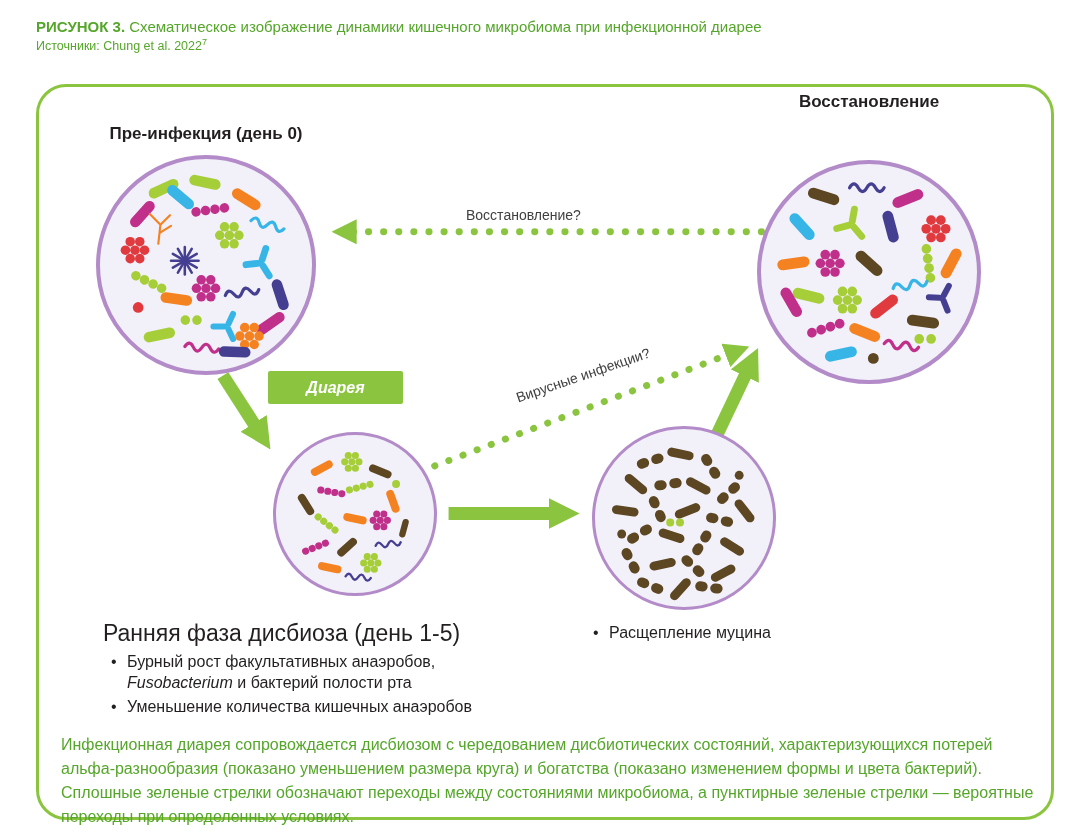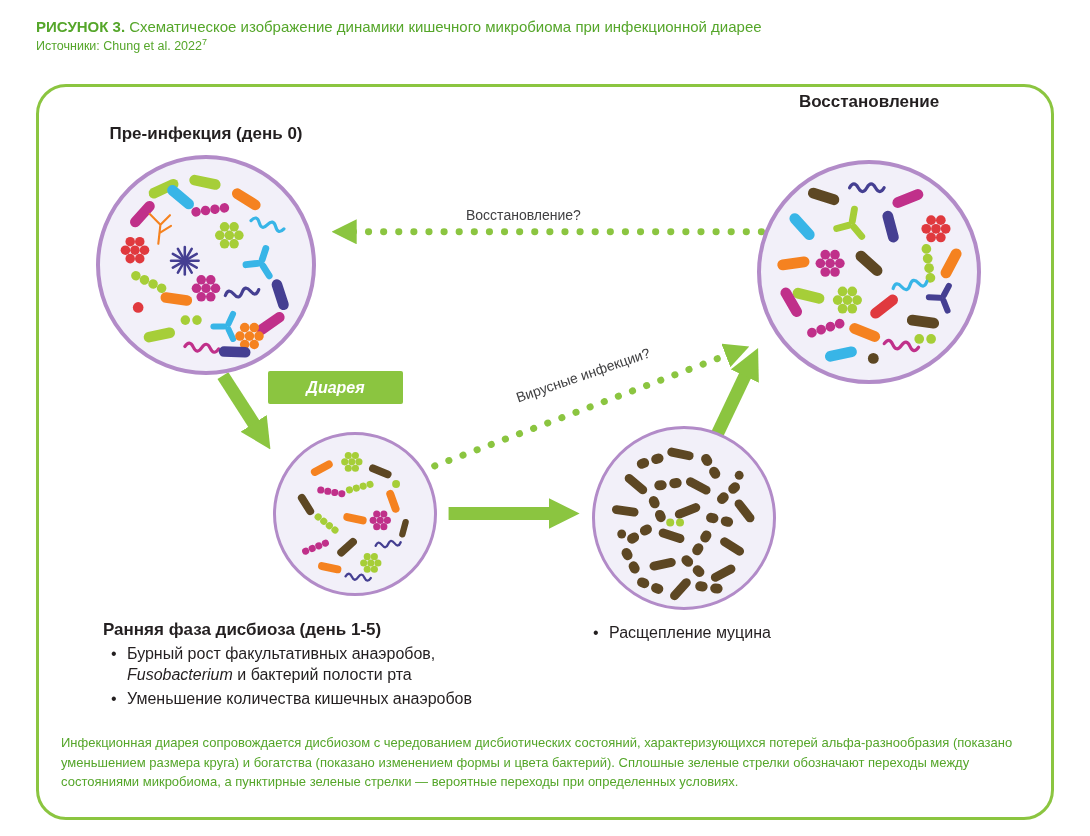--- a/index.html
+++ b/index.html
@@ -38,29 +38,29 @@
     background:var(--accent-green);color:#fff;font-weight:bold;font-style:italic;font-size:16px;
     display:flex;align-items:center;justify-content:center;border-radius:2px;
   }
   .q-label{position:absolute;font-size:14px;color:#404042}
   .recovery-q{left:427px;top:120px;width:180px;text-align:left}
   .viral-q{left:444px;top:280px;width:200px;text-align:center;transform:rotate(-19deg)}
   
   .stage-text{position:absolute}
   .early-text{left:64px;top:532px;width:400px}
   .bact-text{left:546px;top:532px;width:440px}
-  .stage-text h3{font-size:17px;font-weight:bold;line-height:1.25}
+  .stage-text h3{font-size:23px;font-weight:normal;line-height:1.25}
   .stage-text ul{list-style:none;margin-top:0}
   .bact-text ul{width:290px}
   .stage-text li{font-size:16px;line-height:1.32;padding-left:24px;position:relative;margin-top:3px}
   .stage-text li::before{content:"\2022";position:absolute;left:8px}
   
   .caption{
     position:absolute;left:22px;top:646px;width:976px;
-    font-size:13px;line-height:1.5;color:var(--text-green);
+    font-size:16px;line-height:1.5;color:var(--text-green);
   }
 </style>
 </head>
 <body>
 
 <div class="fig-header">
   <p class="fig-title"><strong>РИСУНОК 3.</strong> <span>Схематическое изображение динамики кишечного микробиома при инфекционной диарее</span></p>
   <p class="fig-source"><span>Источники: Chung et al. 2022</span><sup>7</sup></p>
 </div>
 

